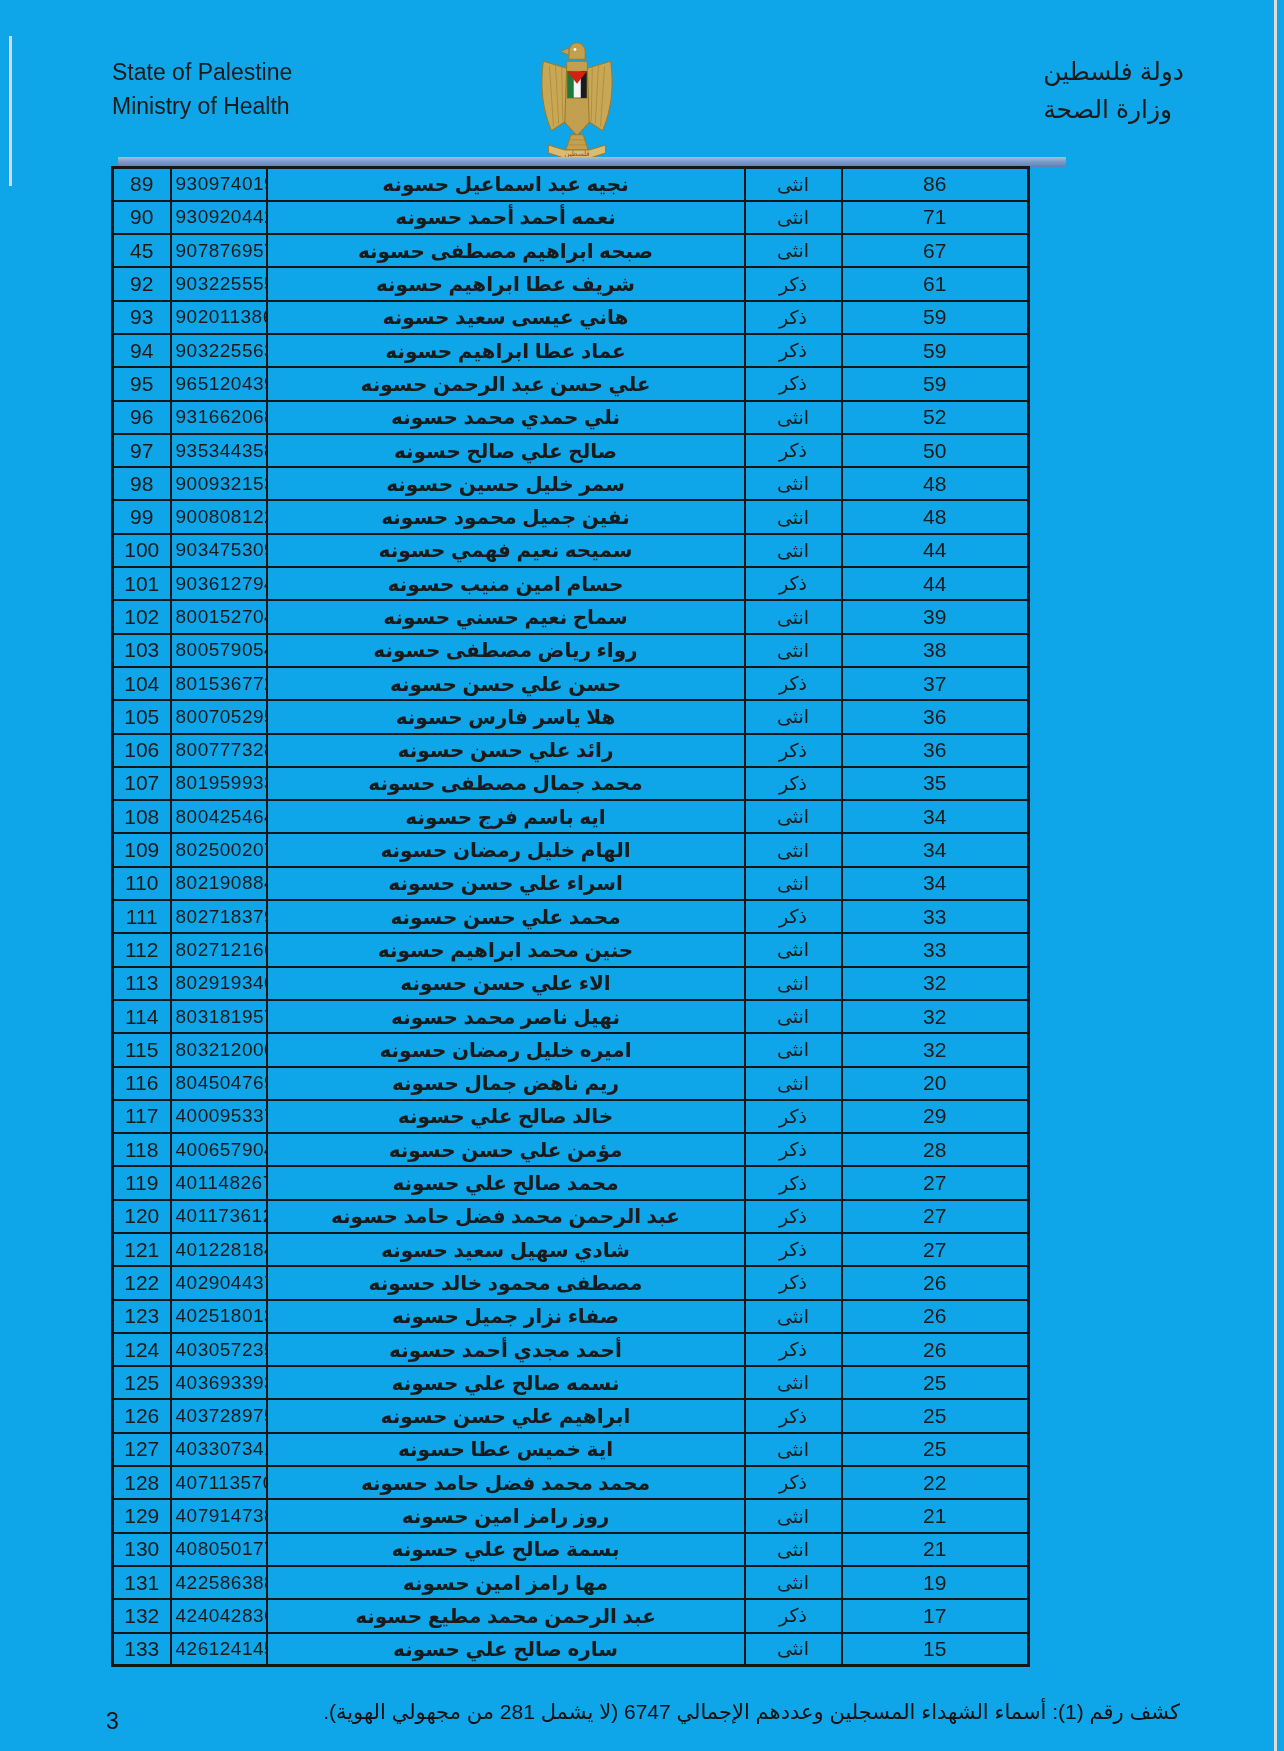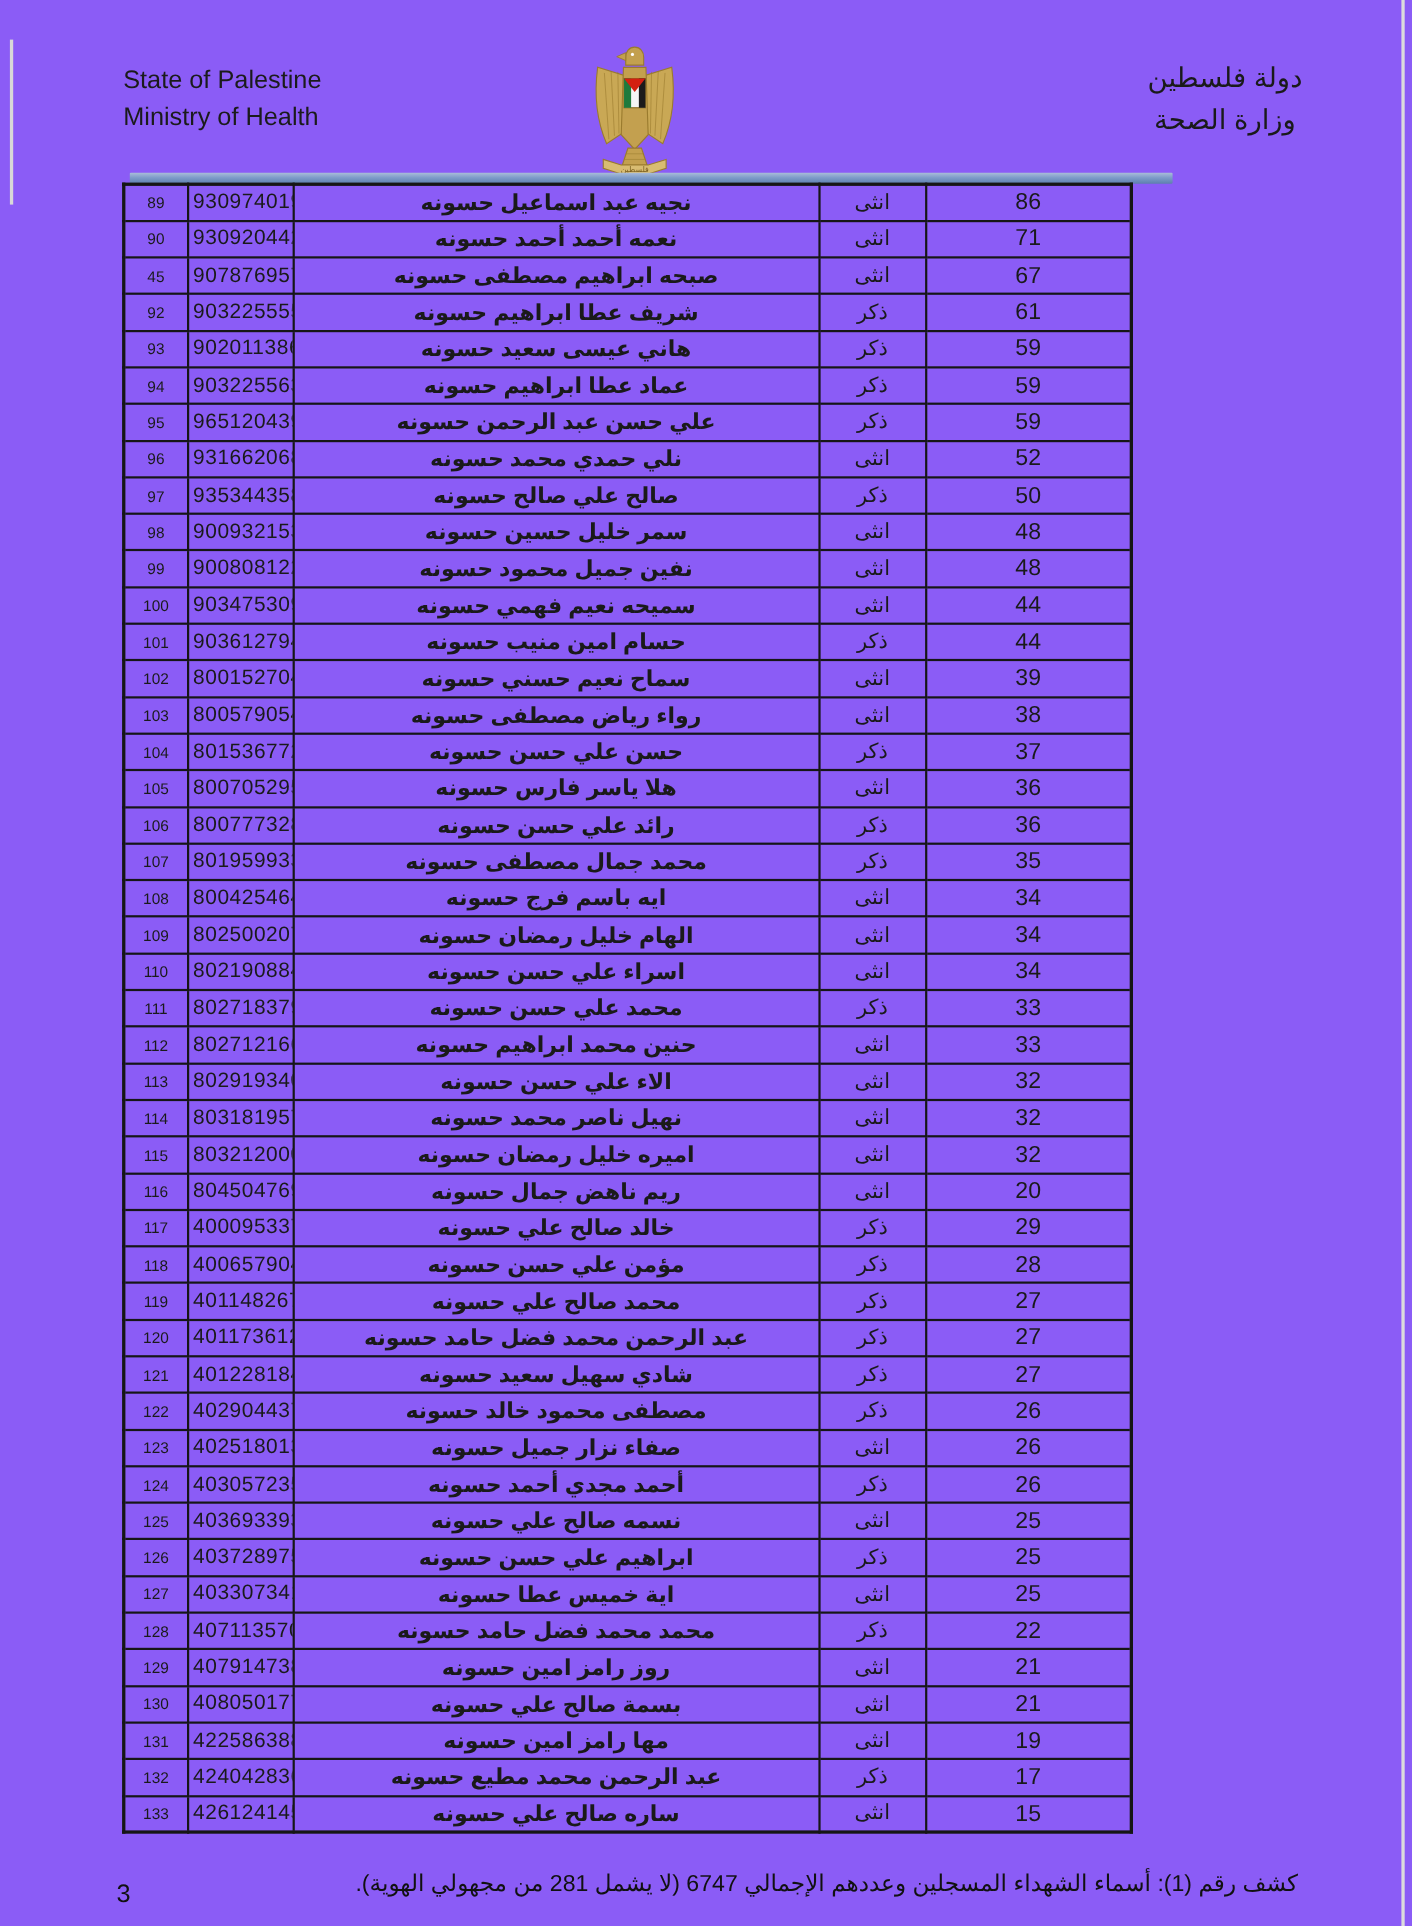--- a/index.html
+++ b/index.html
@@ -1,46 +1,46 @@
 <!DOCTYPE html>
 <html><head>
 <meta charset="utf-8">
 <style>
   html,body { margin:0; padding:0; background:#ffffff; }
   .page {
-    position:relative; width:1284px; height:1751px; background:#8b5cf6;
+    position:relative; width:1284px; height:1751px; background:#0ea5e9;
     font-family:"Liberation Sans","DejaVu Sans",sans-serif; color:#1a1a1a;
     overflow:hidden;
   }
   .artifact-right { position:absolute; right:7px; top:0; width:3px; height:100%; background:#dcdcdc; }
   .artifact-left  { position:absolute; left:9px; top:36px; width:3px; height:150px; background:#d8d8d8; }
 
   .hdr-left  { position:absolute; left:112px; top:55px; font-size:23px; line-height:34px; color:#1b1b1b; }
-  .hdr-right { position:absolute; right:100px; top:52px; font-size:25px; line-height:38px; text-align:center; direction:rtl; }
+  .hdr-right { position:absolute; right:100px; top:52px; font-size:25px; line-height:38px; text-align:left; direction:rtl; }
 
   .emblem { position:absolute; left:528px; top:40px; width:98px; height:120px; }
   .emblem svg { width:100%; height:100%; }
 
   .blue-bar {
     position:absolute; left:118px; top:157px; width:948px; height:10px;
     background:linear-gradient(to bottom,#aabdd9 0%,#7e9cc9 45%,#5e7fae 100%);
     border-radius:1px;
   }
 
   table.roster {
     position:absolute; left:111px; top:166px; width:916px;
     border-collapse:collapse; table-layout:fixed;
     border:3px solid #161616;
   }
   table.roster td {
     border:2px solid #161616; height:33.3px; padding:0 4px;
     text-align:center; vertical-align:middle; box-sizing:border-box;
     overflow:hidden; white-space:nowrap;
   }
-  td.c-no     { font-size:14px;margin-left:48px; }
+  td.c-no     { font-size:21px;margin-left:48px; }
   td.c-id     { font-size:19px; letter-spacing:0.5px; }
   td.c-name   { font-size:20px;font-weight:bold; }
   td.c-gender { font-size:19px; }
   td.c-age    { font-size:21px; }
 
   .footer-note {
     position:absolute; right:104px; top:1700px; direction:rtl;
     font-size:21px; color:#111;margin-left:25px;
   }
   .page-number { position:absolute; left:106px; top:1708px; font-size:23px; color:#111; }

